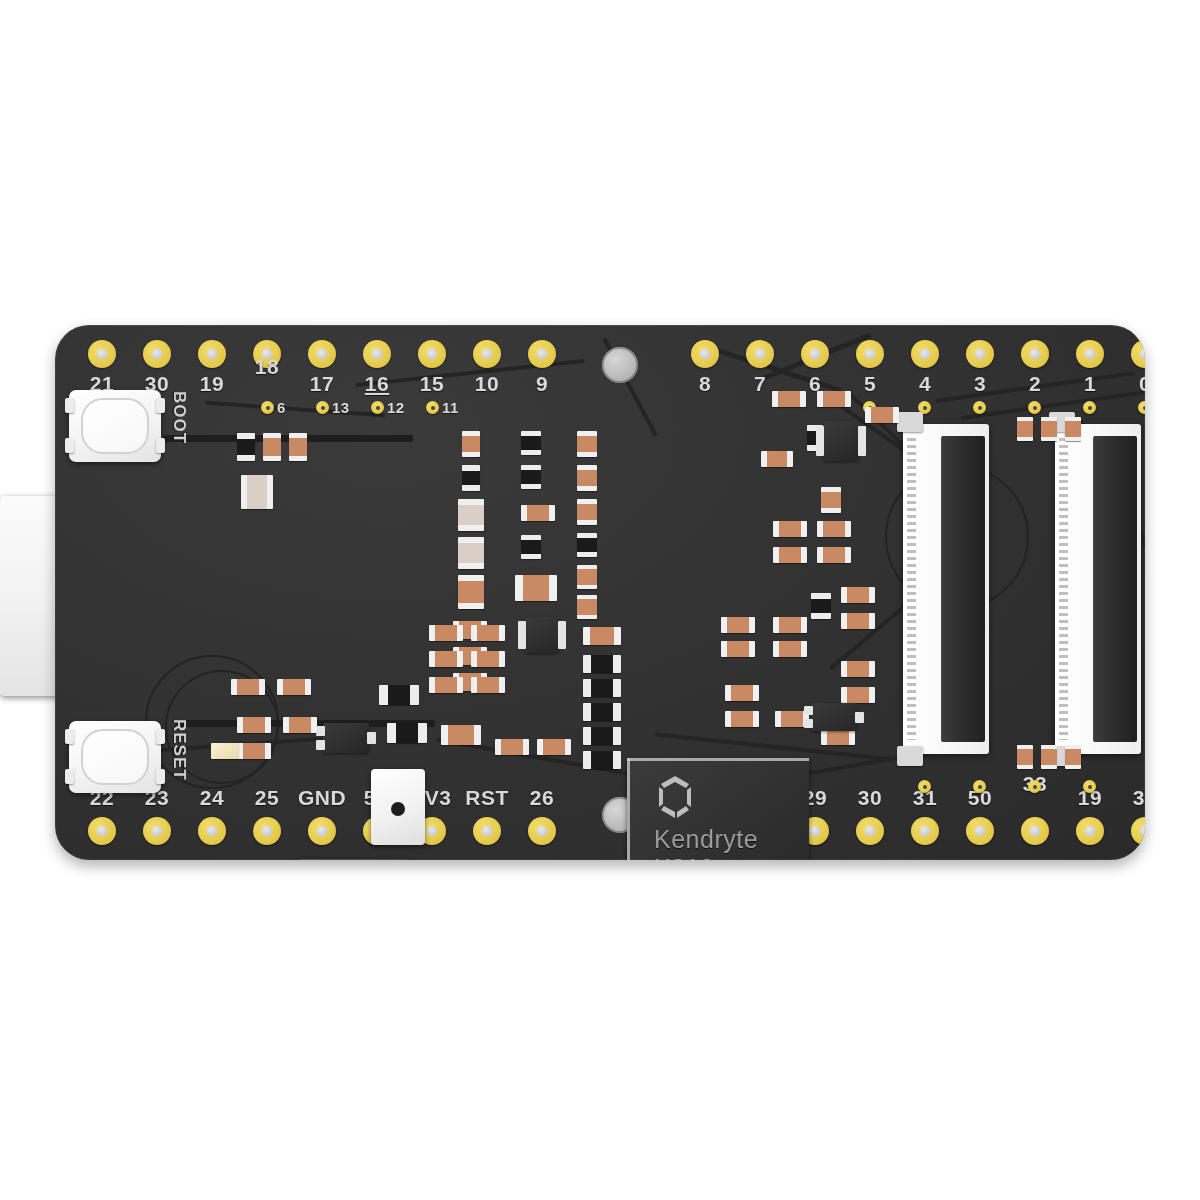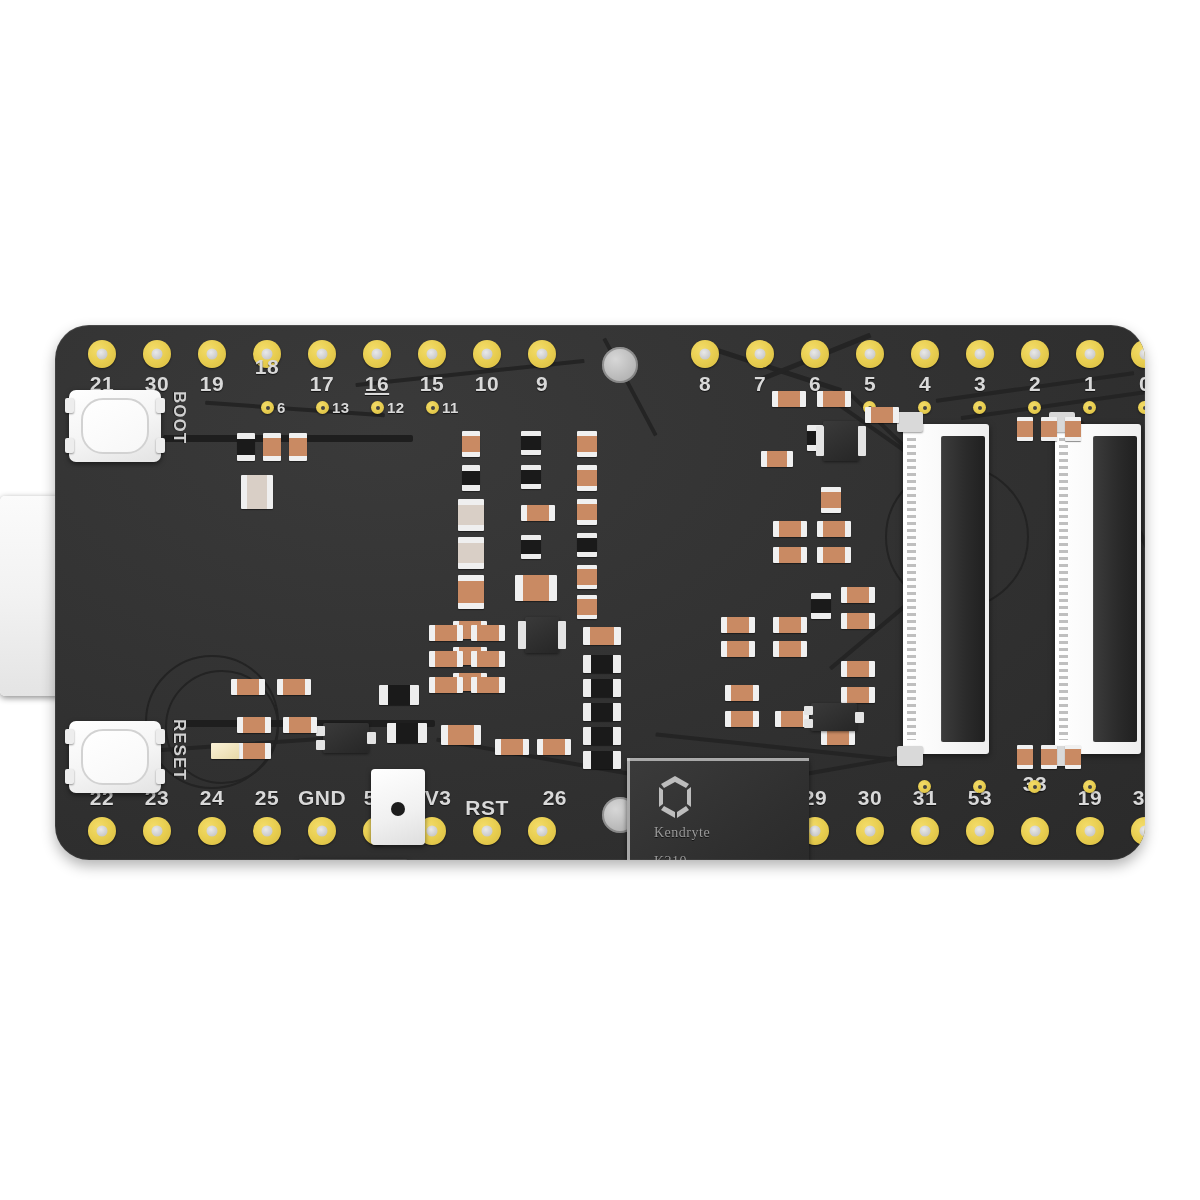--- a/index.html
+++ b/index.html
@@ -91,21 +91,21 @@
     background:linear-gradient(180deg,#e6e6e6,#c3c3c3);
     box-shadow:0 1px 2px rgba(0,0,0,.35);
   }
   .usb-pin{position:absolute;height:6px;background:#cfcfcf;border-radius:3px;}
 
   
   .chip{position:absolute;border-radius:3px;background:linear-gradient(145deg,#3b3b3b,#2f2f2f 55%,#272727);box-shadow:0 2px 5px rgba(0,0,0,.55), inset 0 1px 0 rgba(255,255,255,.06);}
   #k210{left:572px;top:433px;width:182px;height:165px;}
   #k210 .edge{position:absolute;left:0;top:0;width:3px;height:100%;background:#cfcfcf;opacity:.75;}
   #k210 .edge2{position:absolute;left:0;top:0;height:3px;width:100%;background:#cfcfcf;opacity:.75;}
-  .k-text{position:absolute;color:#9b9b9b;font-family:Liberation Serif, serif;font-size:14px;letter-spacing:.5px;text-shadow:0 1px 0 rgba(0,0,0,.7);}
+  .k-text{position:absolute;color:#9b9b9b;font-family:Liberation Sans, sans-serif;font-size:25px;letter-spacing:.5px;text-shadow:0 1px 0 rgba(0,0,0,.7);}
   .k-logo{position:absolute;left:27px;top:16px;width:42px;height:46px;}
 
   #ch552{left:243px;top:534px;width:110px;height:148px;}
 
   #mic{
     position:absolute;left:316px;top:444px;width:54px;height:76px;border-radius:4px;
     background:linear-gradient(160deg,#ffffff,#f0f0f0 60%,#dedede);
     box-shadow:0 2px 5px rgba(0,0,0,.5);
   }
   #mic::after{content:"";position:absolute;left:50%;top:52%;width:14px;height:14px;transform:translate(-50%,-50%);border-radius:50%;background:#1d1d1d;}
@@ -245,39 +245,39 @@
     <div class="pad" style="left:418px;top:492px;"></div>
     <div class="pad" style="left:473px;top:492px;"></div>
 
     <div class="padlabel" style="left:22px;top:461px;width:50px;">22</div>
     <div class="padlabel" style="left:77px;top:461px;width:50px;">23</div>
     <div class="padlabel" style="left:132px;top:461px;width:50px;">24</div>
     <div class="padlabel" style="left:187px;top:461px;width:50px;">25</div>
     <div class="padlabel" style="left:242px;top:461px;width:50px;">GND</div>
     <div class="padlabel" style="left:297px;top:461px;width:50px;">5V</div>
     <div class="padlabel" style="left:352px;top:461px;width:50px;">3V3</div>
-    <div class="padlabel" style="left:407px;top:461px;width:50px;margin-top:10px;">RST</div>
-    <div class="padlabel" style="left:462px;top:461px;width:50px;text-align:right;">26</div>
+    <div class="padlabel" style="left:407px;top:461px;width:50px;">RST</div>
+    <div class="padlabel" style="left:462px;top:461px;width:50px;">26</div>
 
     <div class="pad" style="left:636px;top:492px;"></div>
     <div class="pad" style="left:691px;top:492px;"></div>
     <div class="pad" style="left:746px;top:492px;"></div>
     <div class="pad" style="left:801px;top:492px;"></div>
     <div class="pad" style="left:856px;top:492px;"></div>
     <div class="pad" style="left:911px;top:492px;"></div>
     <div class="pad" style="left:966px;top:492px;"></div>
     <div class="pad" style="left:1021px;top:492px;"></div>
     <div class="pad" style="left:1076px;top:492px;"></div>
 
     <div class="padlabel" style="left:625px;top:461px;width:50px;">27</div>
     <div class="padlabel" style="left:680px;top:461px;width:50px;">28</div>
     <div class="padlabel" style="left:735px;top:461px;width:50px;">29</div>
     <div class="padlabel" style="left:790px;top:461px;width:50px;">30</div>
     <div class="padlabel" style="left:845px;top:461px;width:50px;">31</div>
-    <div class="padlabel" style="left:900px;top:461px;width:50px;">53</div>
+    <div class="padlabel" style="left:900px;top:461px;width:50px;">50</div>
     <div class="padlabel" style="left:955px;top:447px;width:50px;">33</div>
     <div class="padlabel" style="left:1010px;top:461px;width:50px;">19</div>
     <div class="padlabel" style="left:1065px;top:461px;width:50px;">35</div>
 
     <div class="pad small" style="left:863px;top:455px;"></div>
     <div class="pad small" style="left:918px;top:455px;"></div>
     <div class="pad small" style="left:973px;top:455px;"></div>
     <div class="pad small" style="left:1028px;top:455px;"></div>
 
     <div class="mount" style="left:547px;top:22px;"></div>

